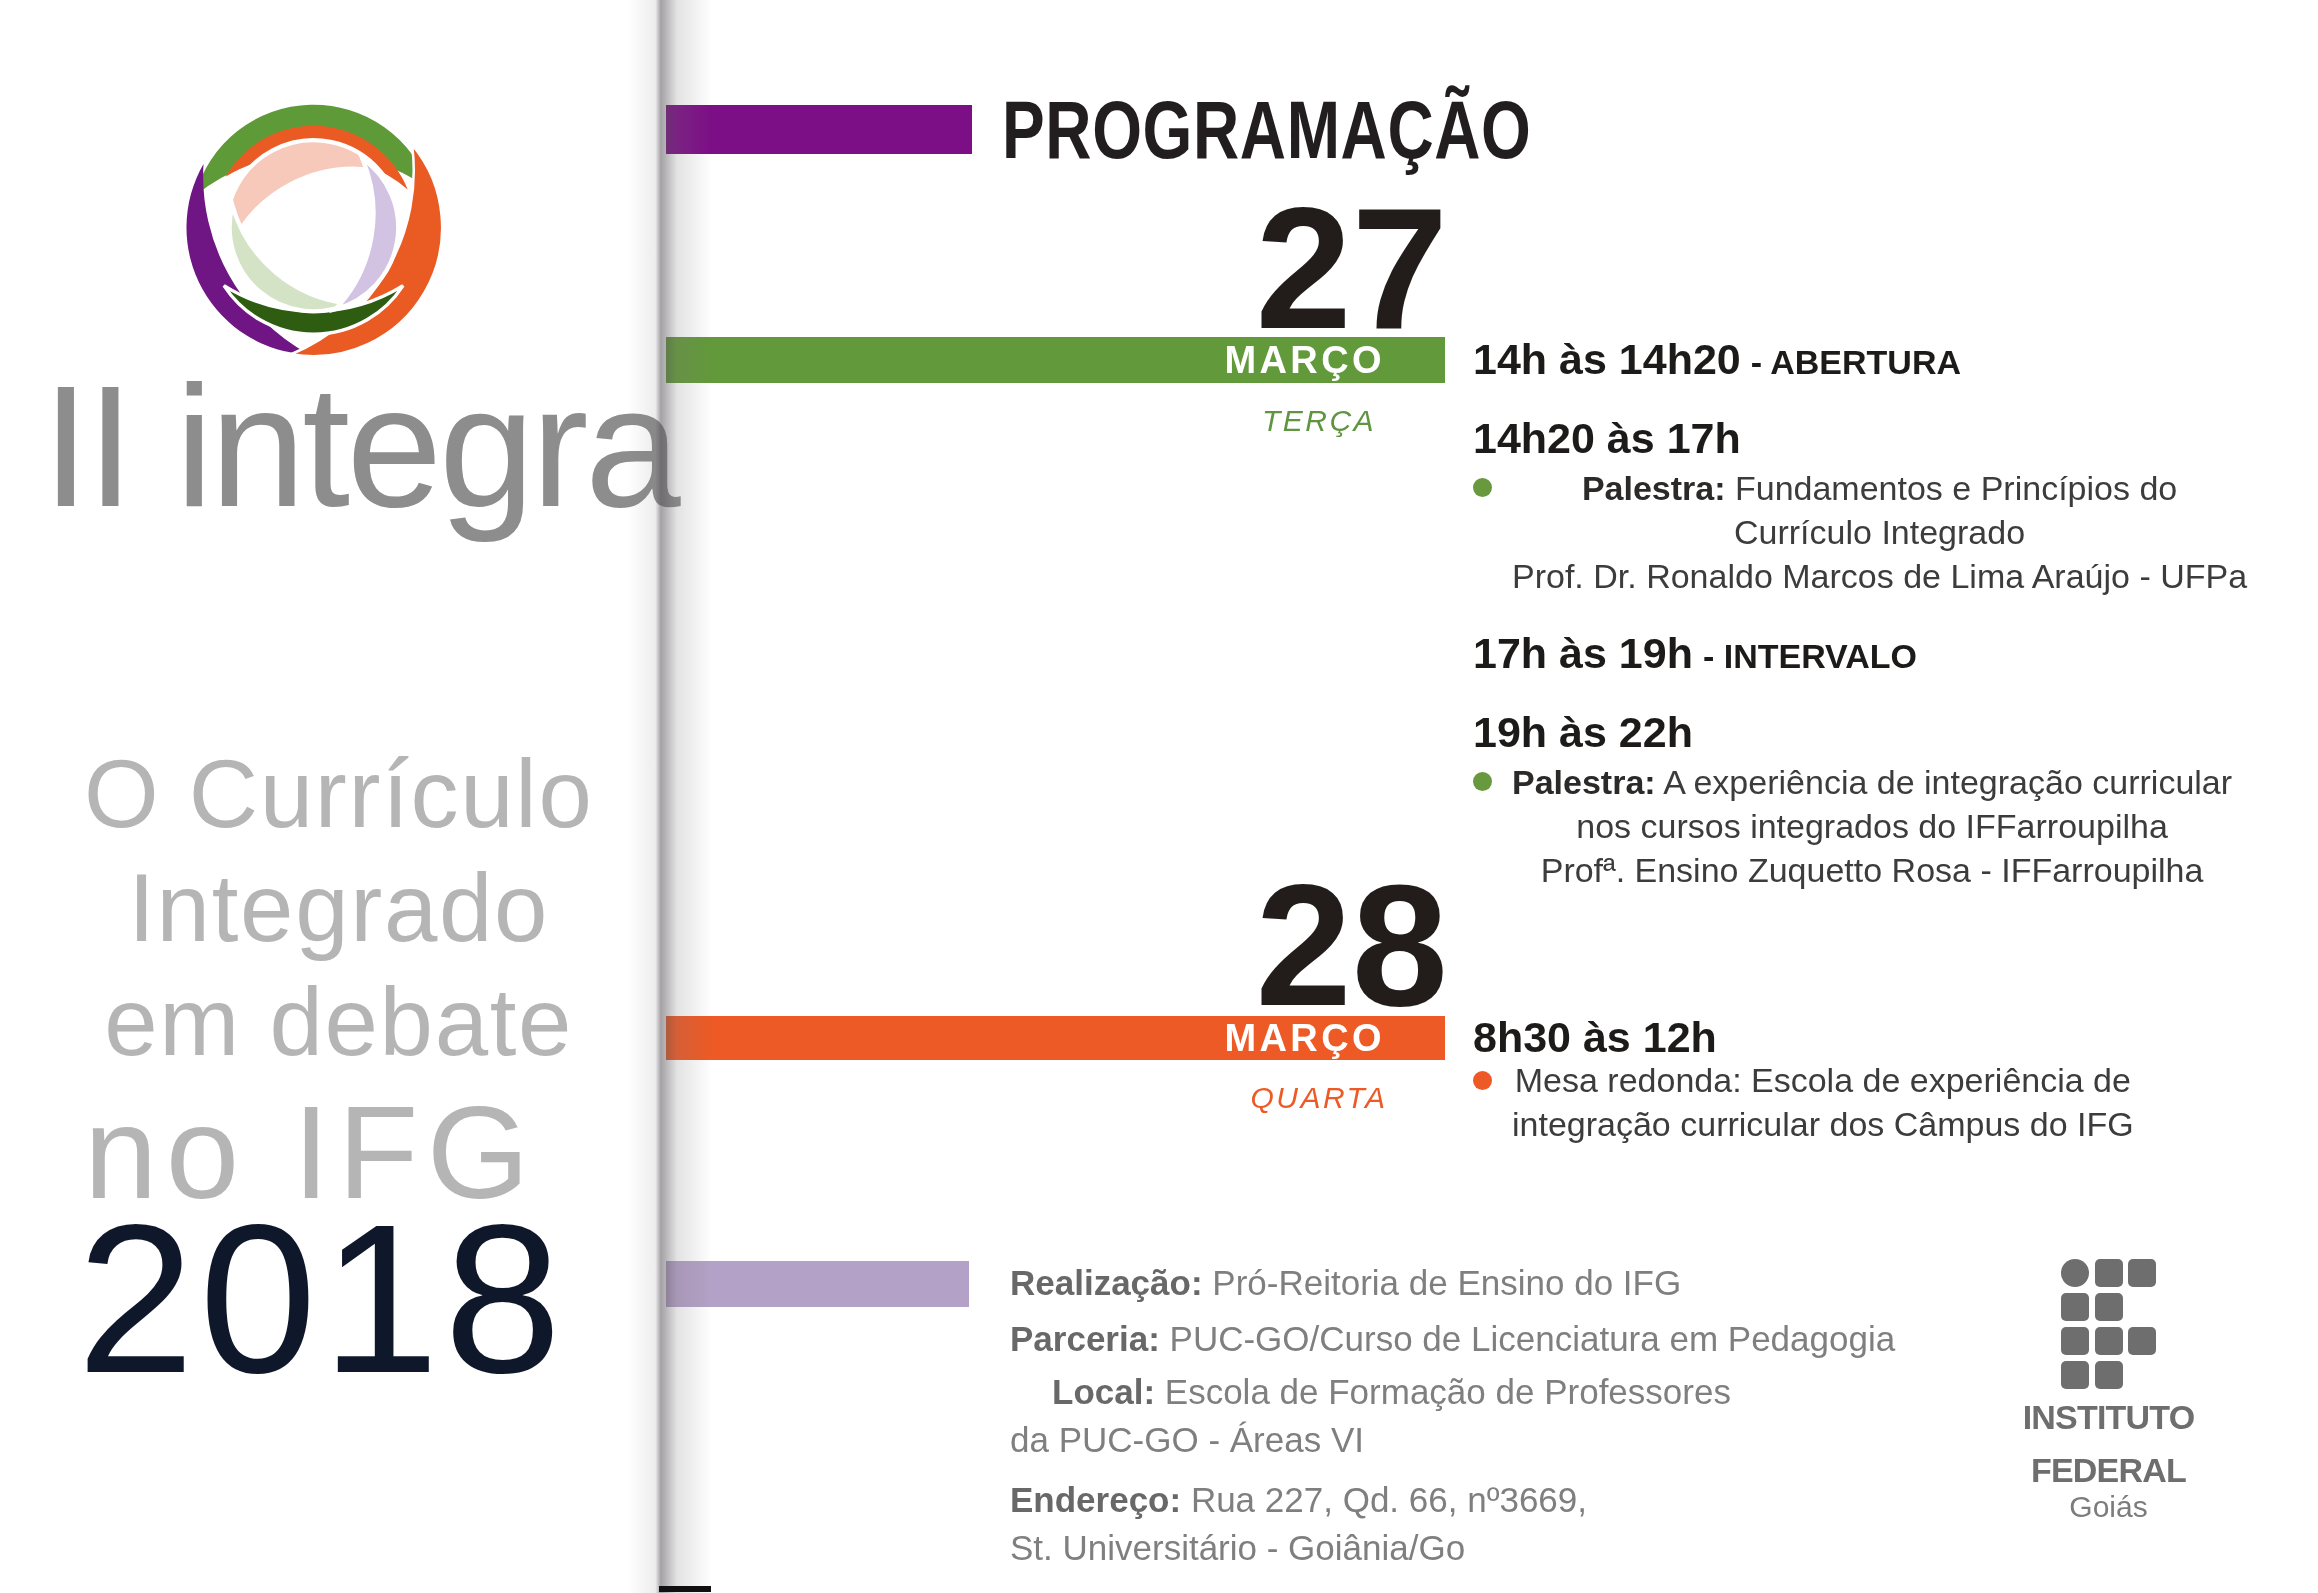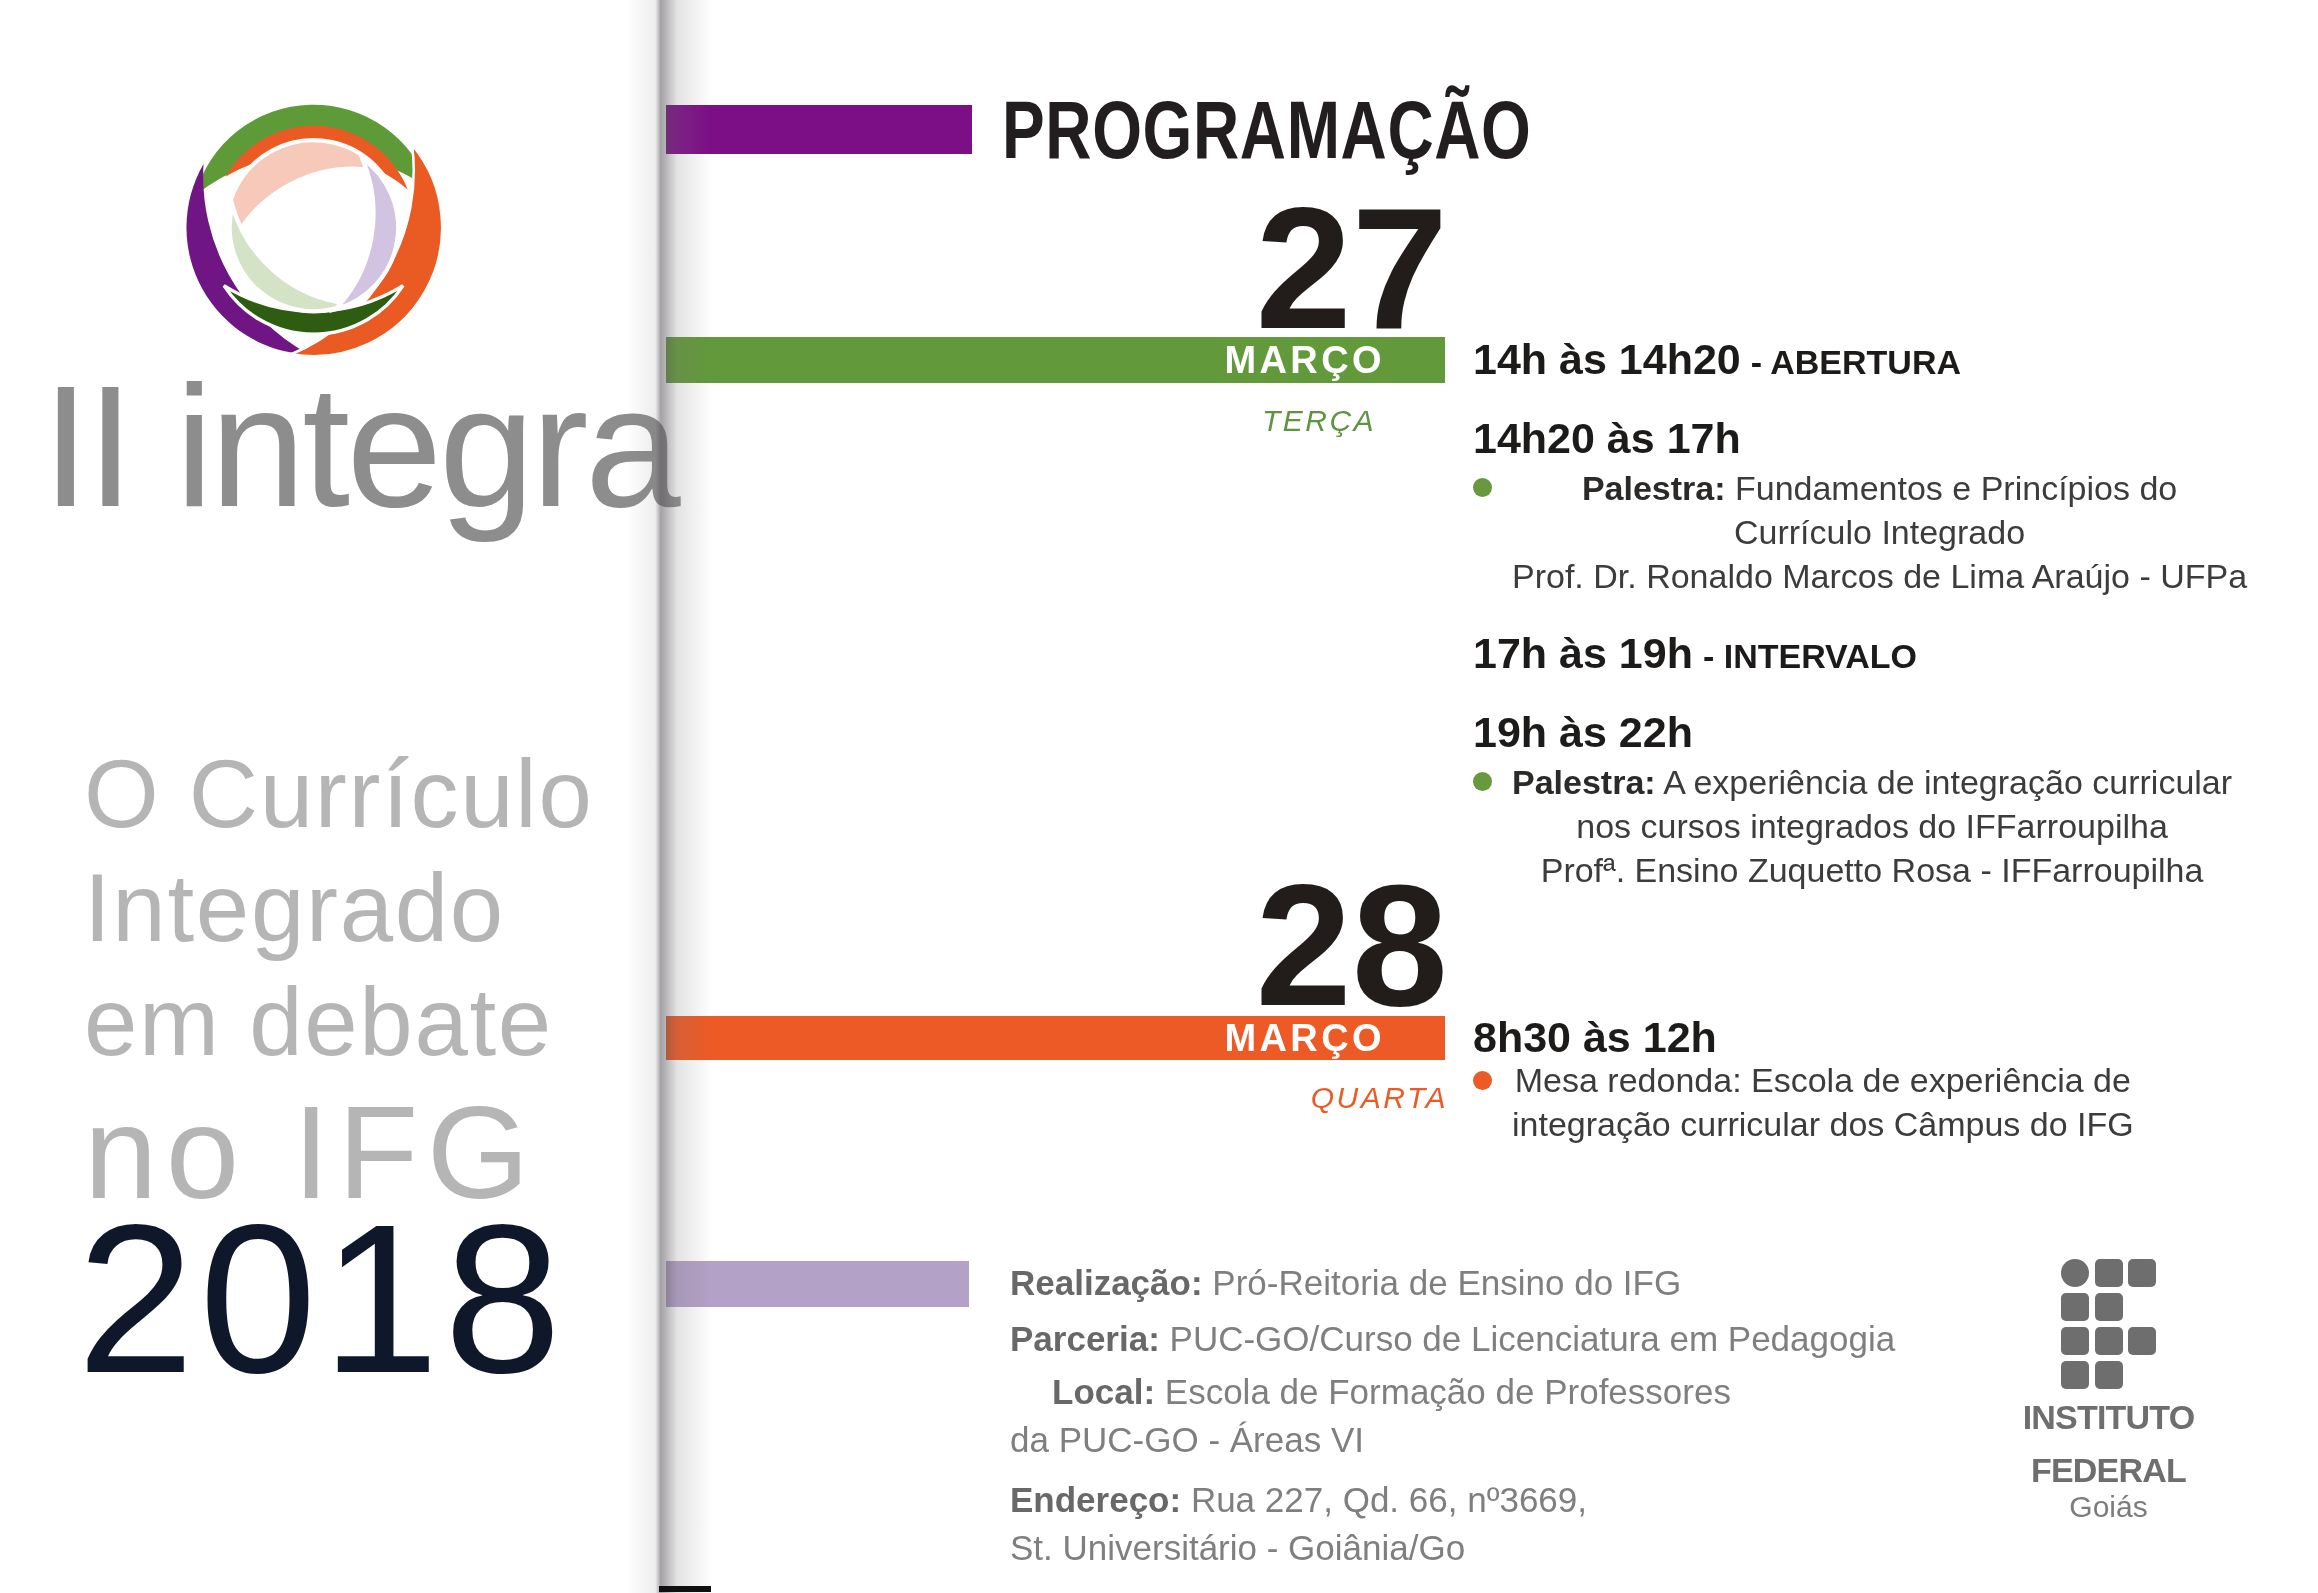--- a/index.html
+++ b/index.html
@@ -9,21 +9,21 @@
   }
   .abs{position:absolute;}
 
   
   .swirl{left:178px;top:92px;width:271px;height:271px;}
   .wordmark{
     left:42px;top:360px;font-size:172px;line-height:1;letter-spacing:-3.4px;
     color:#8d8d8d;font-weight:400;white-space:nowrap;
   }
   .subtitle{left:84px;top:737px;color:#b5b5b5;white-space:nowrap;}
-  .subtitle .l{font-size:96px;line-height:114px;letter-spacing:1.7px;}
+  .subtitle .l{font-size:96px;line-height:114px;letter-spacing:1.7px;text-align:center;}
   .subtitle .big{font-size:132px;line-height:147px;letter-spacing:8.4px;}
   .year{left:77px;top:1194px;font-size:211px;line-height:1;letter-spacing:5px;color:#0f172a;white-space:nowrap;}
 
   
   .fold{
     left:627px;top:0;width:109px;height:1594px;z-index:40;pointer-events:none;
     background:linear-gradient(90deg,
       rgba(120,115,120,0) 0%,
       rgba(110,105,110,0.12) 26%,
       rgba(90,85,92,0.55) 31%,
@@ -47,21 +47,21 @@
   .day-number{
     width:258px;text-align:right;padding-right:10px;font-size:173px;line-height:172px;
     font-weight:700;color:#221d1b;z-index:11;
   }
   .day-number.d27{left:1190px;top:182px;}
   .day-number.d28{left:1190px;top:859px;}
   .bar-month{display:flex;align-items:center;justify-content:flex-end;padding-right:60px;box-sizing:border-box;}
   .month-label{color:#ffffff;font-size:38px;font-weight:700;letter-spacing:3.4px;}
   .weekday{left:1190px;width:258px;text-align:center;font-size:30px;letter-spacing:2.5px;line-height:38px;font-style:italic;}
   .weekday.terca{top:402px;color:#5f9440;}
-  .weekday.quarta{top:1079px;color:#ed5a25;text-align:right;}
+  .weekday.quarta{top:1079px;color:#ed5a25;}
 
   
   .sched{left:1473px;color:#3c3c3c;}
   .sched-heading{font-size:43px;font-weight:700;color:#1d1b1a;line-height:52px;white-space:nowrap;}
   .sched-heading .suffix{font-size:34px;margin-left:10px;}
   .bar-align{display:flex;align-items:center;height:46px;}
   .bar-align .sched-heading{line-height:46px;}
   .bullet-row{display:grid;grid-template-columns:39px auto;margin-top:1.7px;text-align:center;}
   .bullet{width:19px;height:19px;border-radius:50%;margin-top:12.6px;}
   .bullet.green{background:#68993f;}

